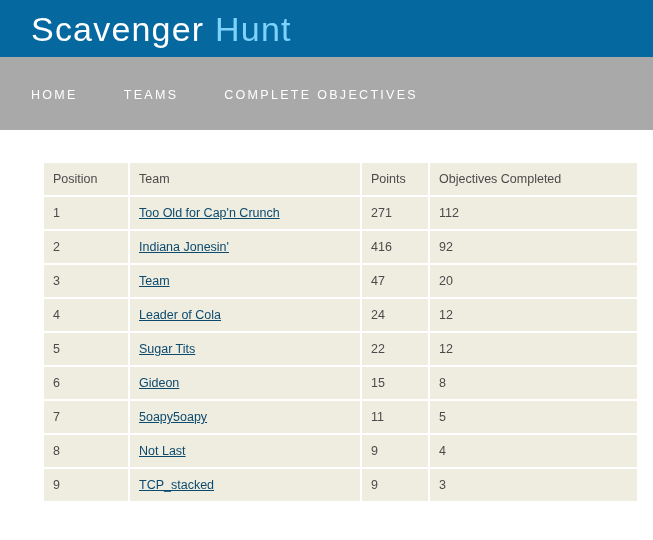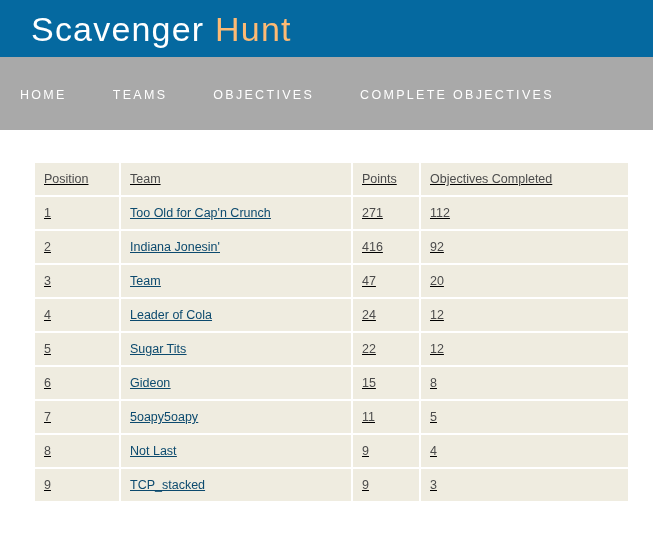--- a/index.html
+++ b/index.html
@@ -28,30 +28,30 @@
     font-size: 34px;
     line-height: 34px;
     font-weight: normal;
     letter-spacing: 1.2px;
     color: #ffffff;
     white-space: nowrap;
     margin: 0;
     padding: 0;
   }
   .site-title .accent {
-    color: #fdba74;
+    color: #7dd3fc;
   }
 
   
   .site-nav {
     height: 73px;
     background: #a9a9a9;
     display: flex;
     align-items: center;
-    padding-left: 20px;
+    padding-left: 31px;
     box-sizing: border-box;
   }
   .nav-list {
     list-style: none;
     margin: 0;
     padding: 0;
     display: flex;
     align-items: center;
   }
   .nav-item {
@@ -62,23 +62,22 @@
     text-decoration: none;
     font-size: 12.5px;
     letter-spacing: 2.3px;
     white-space: nowrap;
     text-transform: uppercase;
     display: inline-block;
   }
 
   
   .content {
-    padding: 31px 27px 0 33px;
+    padding: 31px 27px 0 42px;
     box-sizing: border-box;
-    text-decoration: underline;
   }
 
   
   .scoreboard {
     width: 593px;
     border-collapse: separate;
     border-spacing: 2px;
     table-layout: fixed;
     font-size: 12.5px;
   }
@@ -111,21 +110,20 @@
 <body>
 
 <header class="site-header">
   <h1 class="site-title"><span>Scavenger</span> <span class="accent">Hunt</span></h1>
 </header>
 
 <nav class="site-nav">
   <ul class="nav-list">
     <li class="nav-item"><a class="nav-link" href="#">HOME</a></li>
     <li class="nav-item"><a class="nav-link" href="#">TEAMS</a></li>
-    <li class="nav-item"><a class="nav-link" href="#">OBJECTIVES</a></li>
     <li class="nav-item"><a class="nav-link" href="#">COMPLETE OBJECTIVES</a></li>
   </ul>
 </nav>
 
 <main class="content">
   <table class="scoreboard">
     <colgroup>
       <col class="col-position">
       <col class="col-team">
       <col class="col-points">

